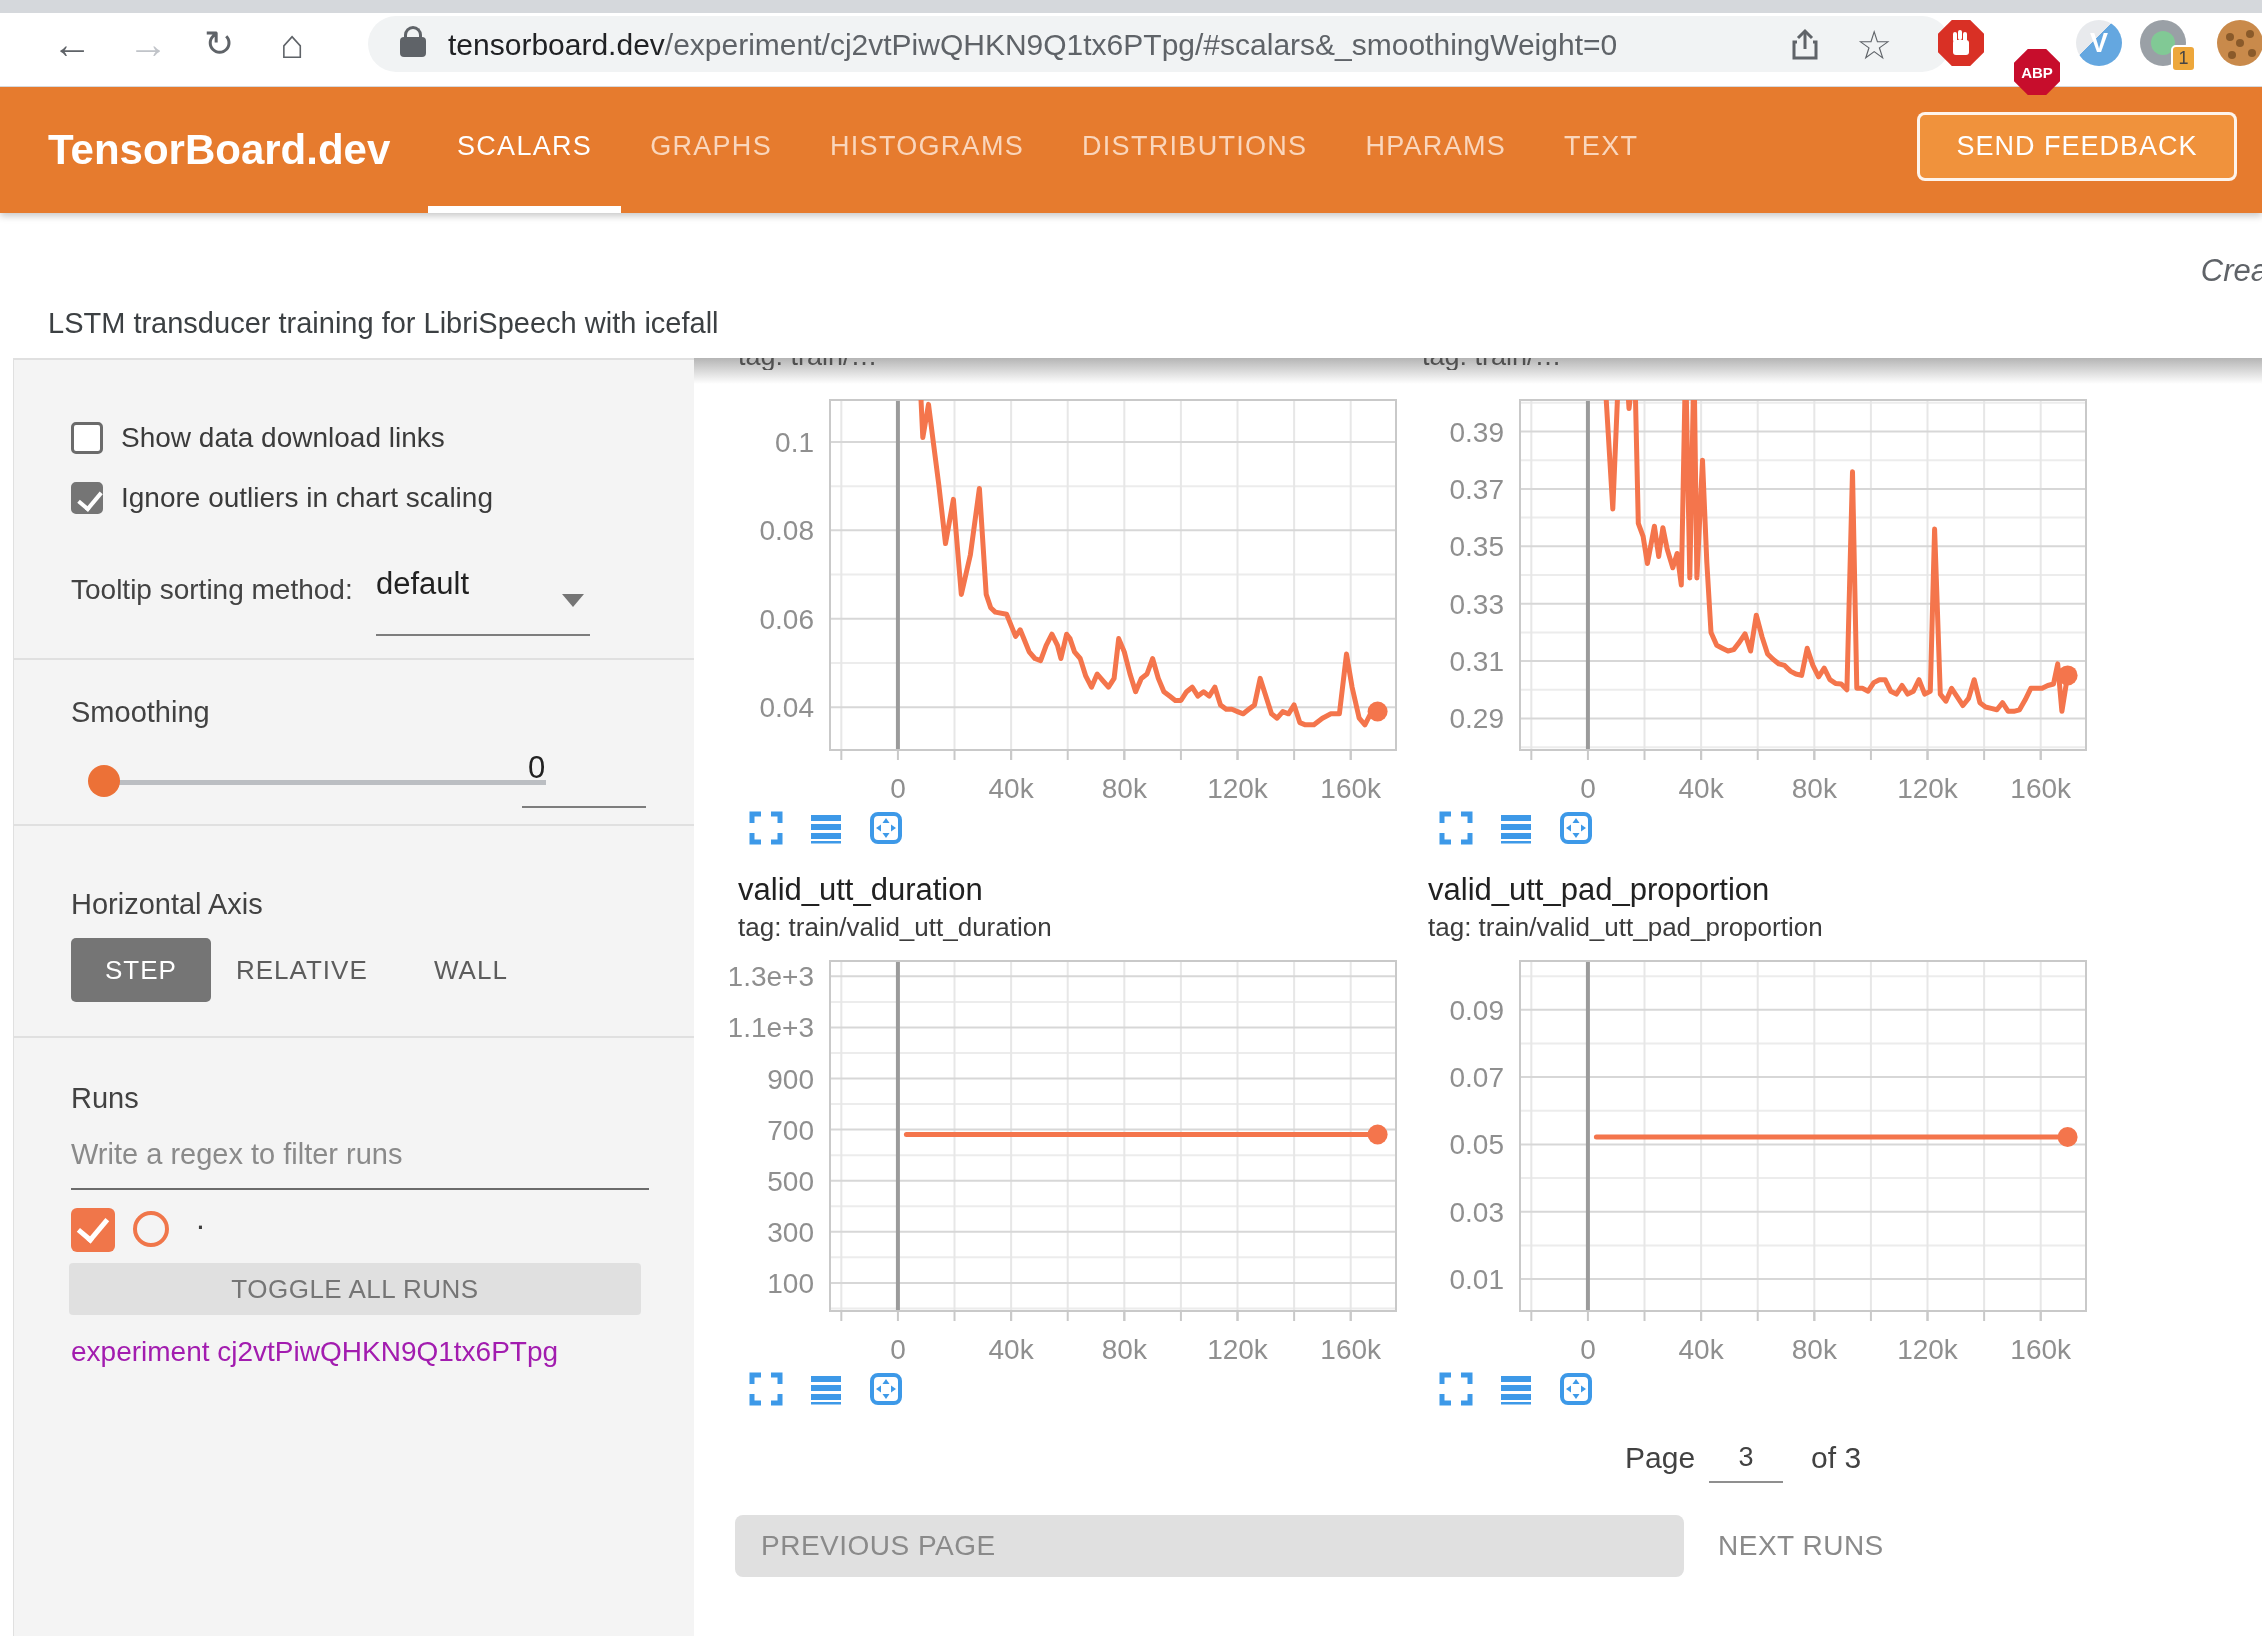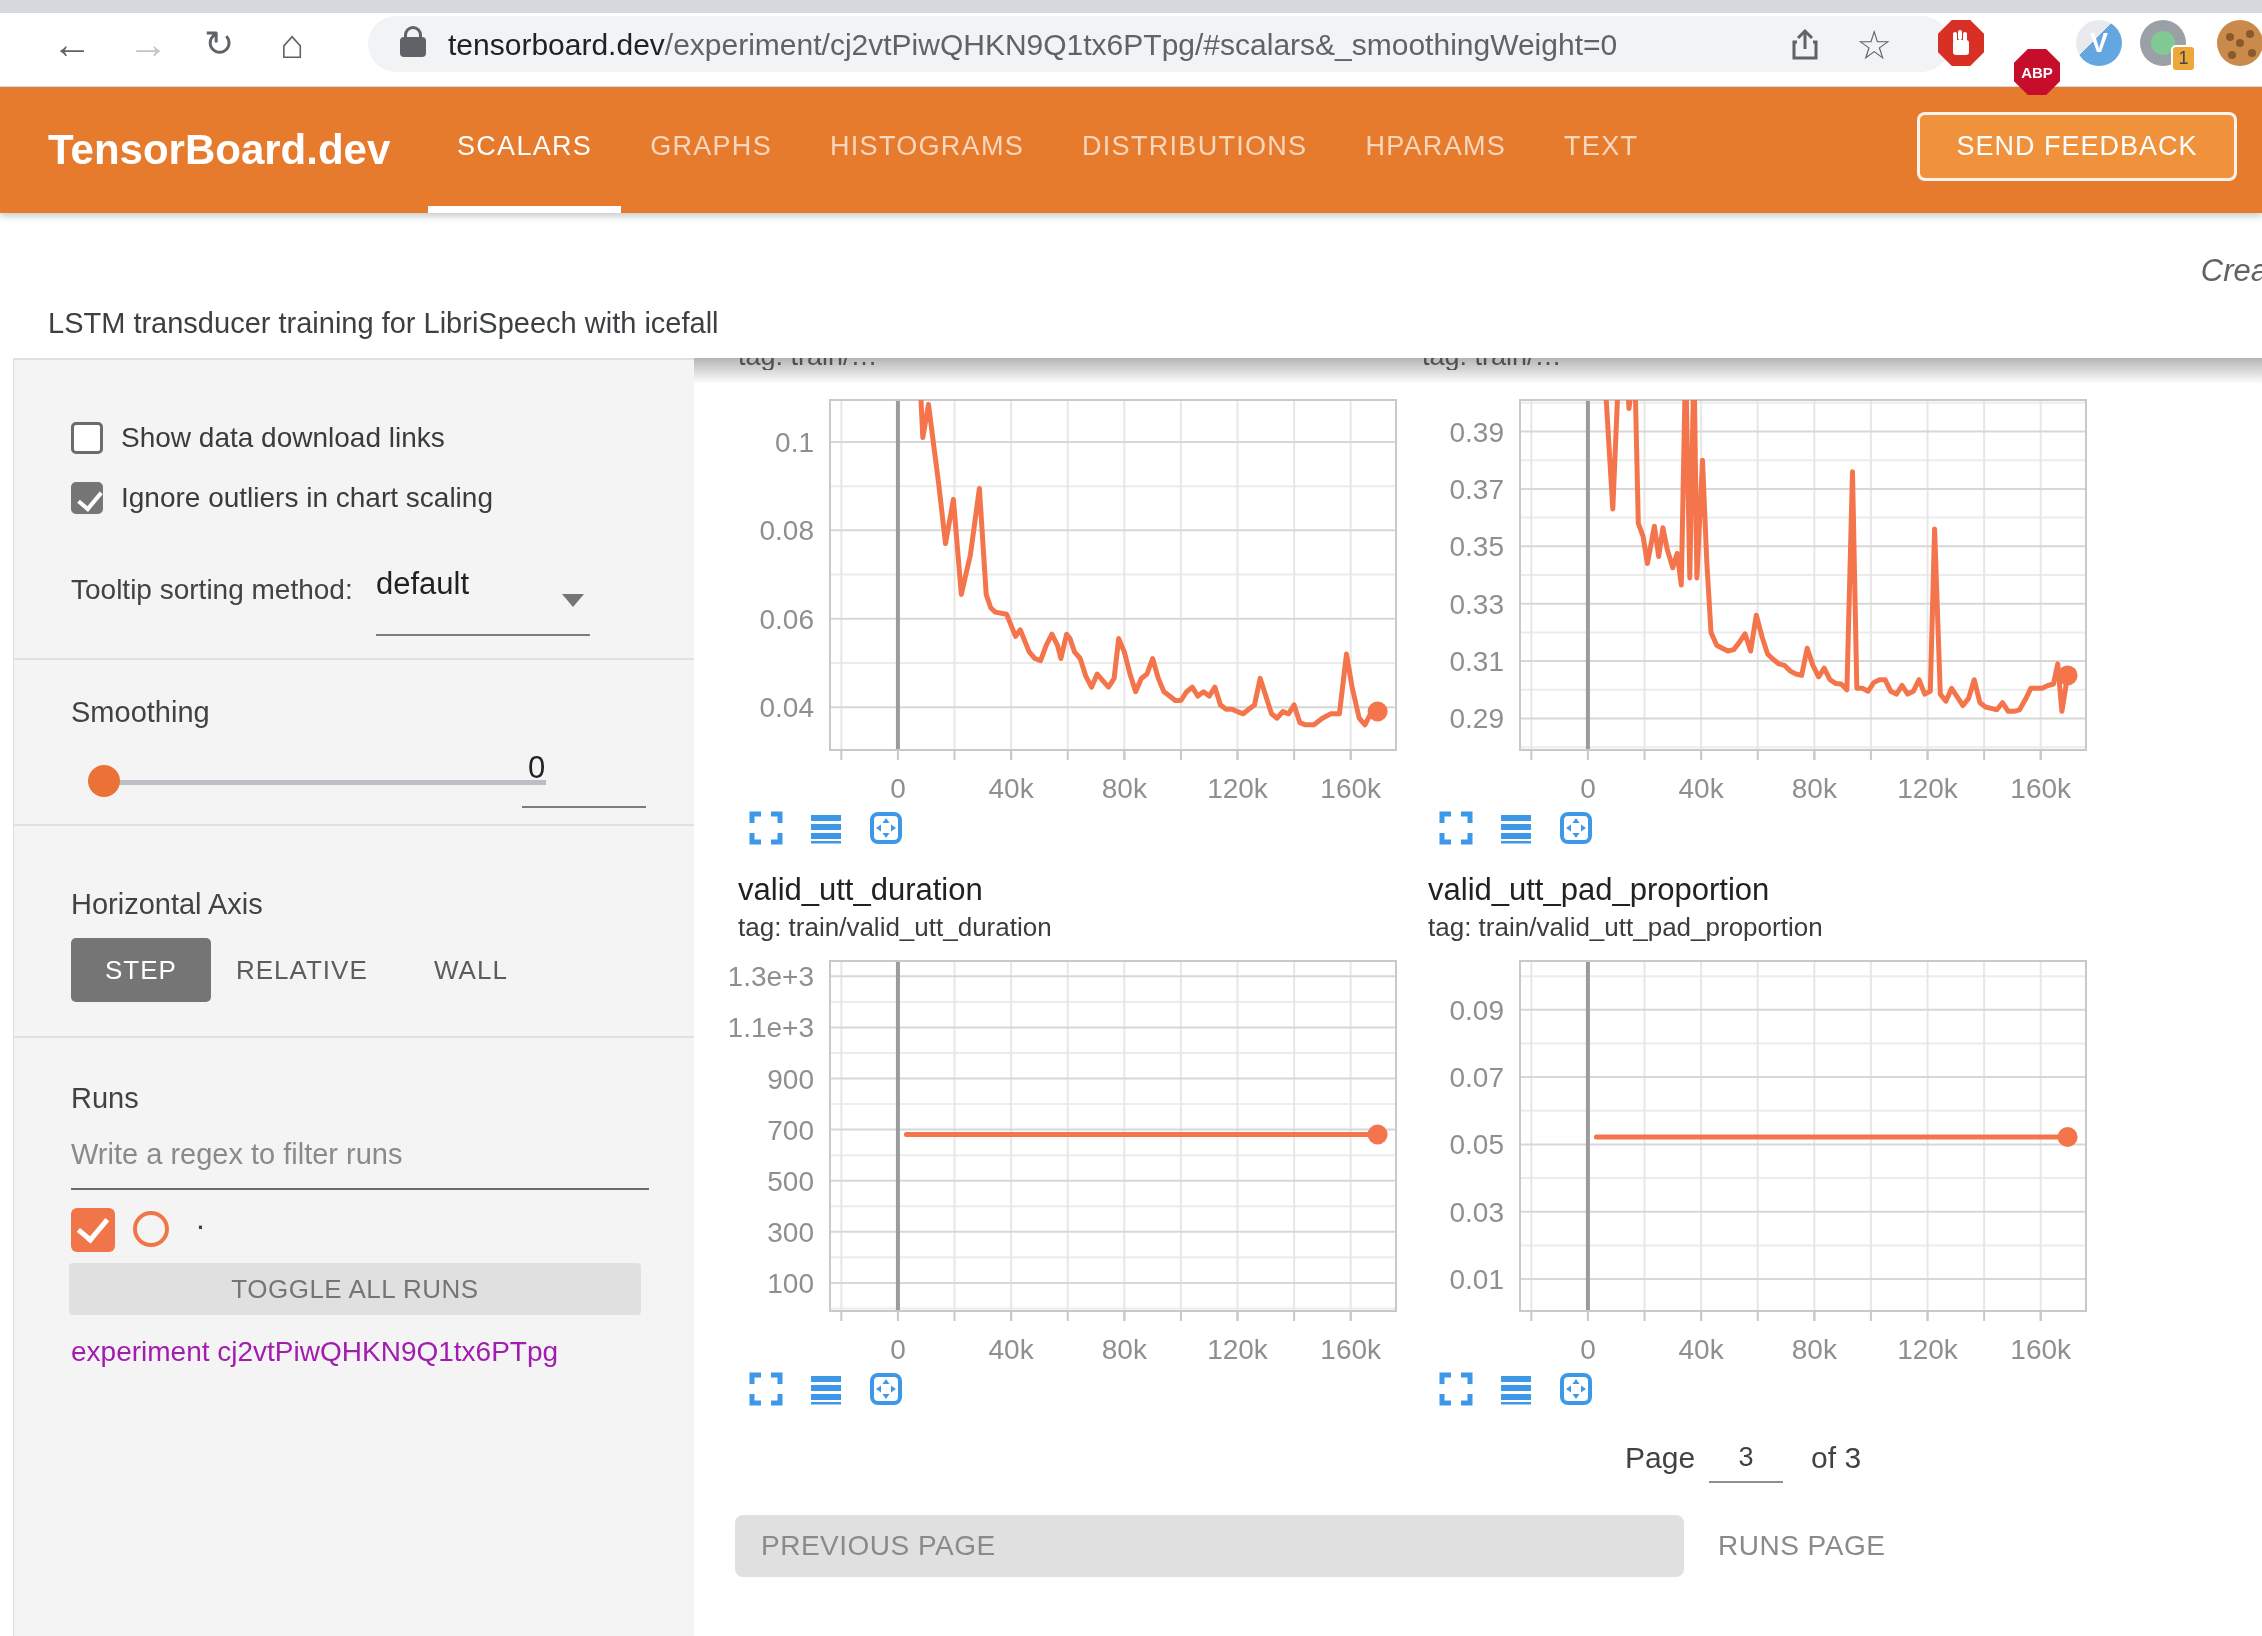--- a/index.html
+++ b/index.html
@@ -553,16 +553,16 @@
       </div>
 
     <div class="pagination">
       <span>Page</span>
       <input class="page-input" value="3" style="">
       <span class="of-label">of 3</span>
     </div>
 
     <div class="page-buttons">
       <div class="prev-btn">PREVIOUS PAGE</div>
-      <div class="next-btn">RUNS PAGE</div>
+      <div class="next-btn">NEXT RUNS</div>
     </div>
   </div>
 </div>
 
 </body></html>

